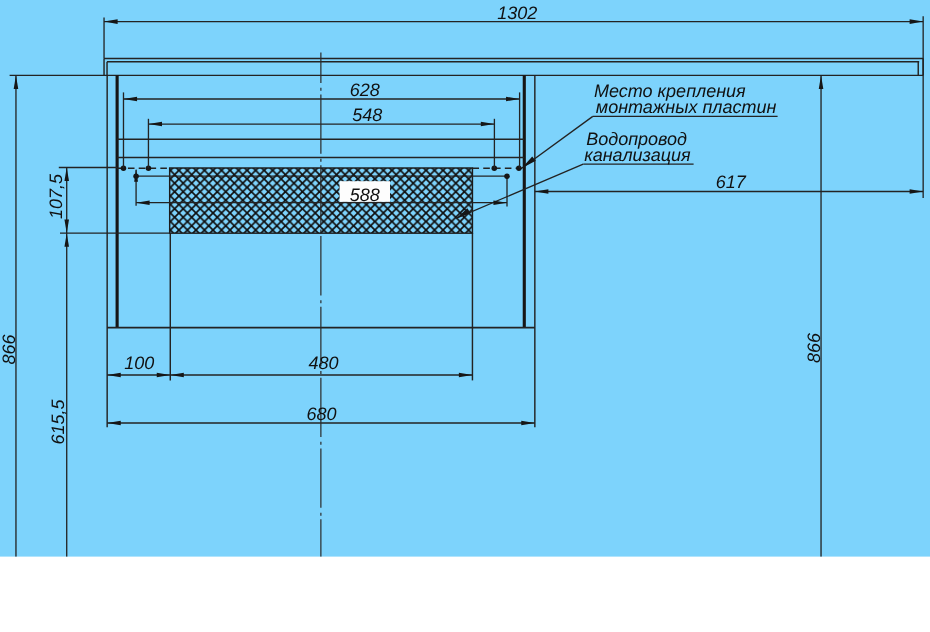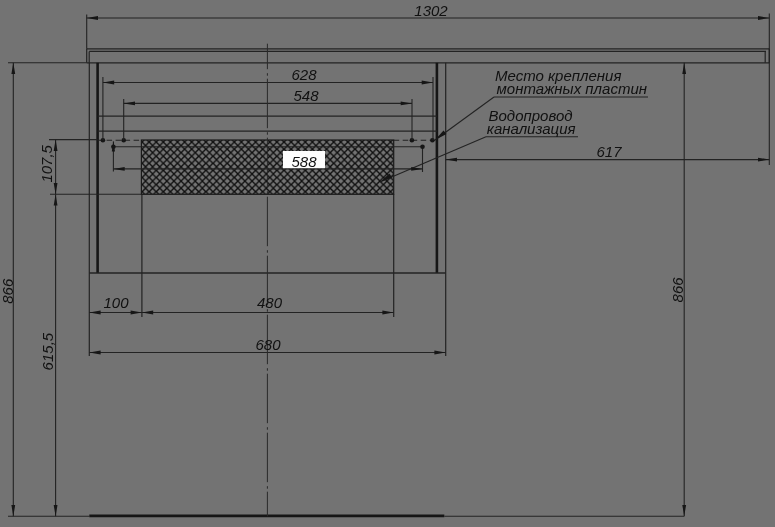--- a/index.html
+++ b/index.html
@@ -1,16 +1,16 @@
 <!DOCTYPE html>
 <html><head>
 <meta charset="utf-8">
 <style>
   html,body{margin:0;padding:0;background:#ffffff;}
-  .wrap{width:775px;height:527px;position:relative;overflow:hidden;background:#737373;}
+  .wrap{width:775px;height:464px;position:relative;overflow:hidden;background:#7dd3fc;}
   svg{display:block;}
   text{font-family:"Liberation Sans",sans-serif;font-style:italic;fill:#111;}
 </style>
 </head>
 <body>
 
 <div class="wrap">
 <svg width="775" height="527" viewBox="0 0 775 527" xmlns="http://www.w3.org/2000/svg">
 <defs>
 

